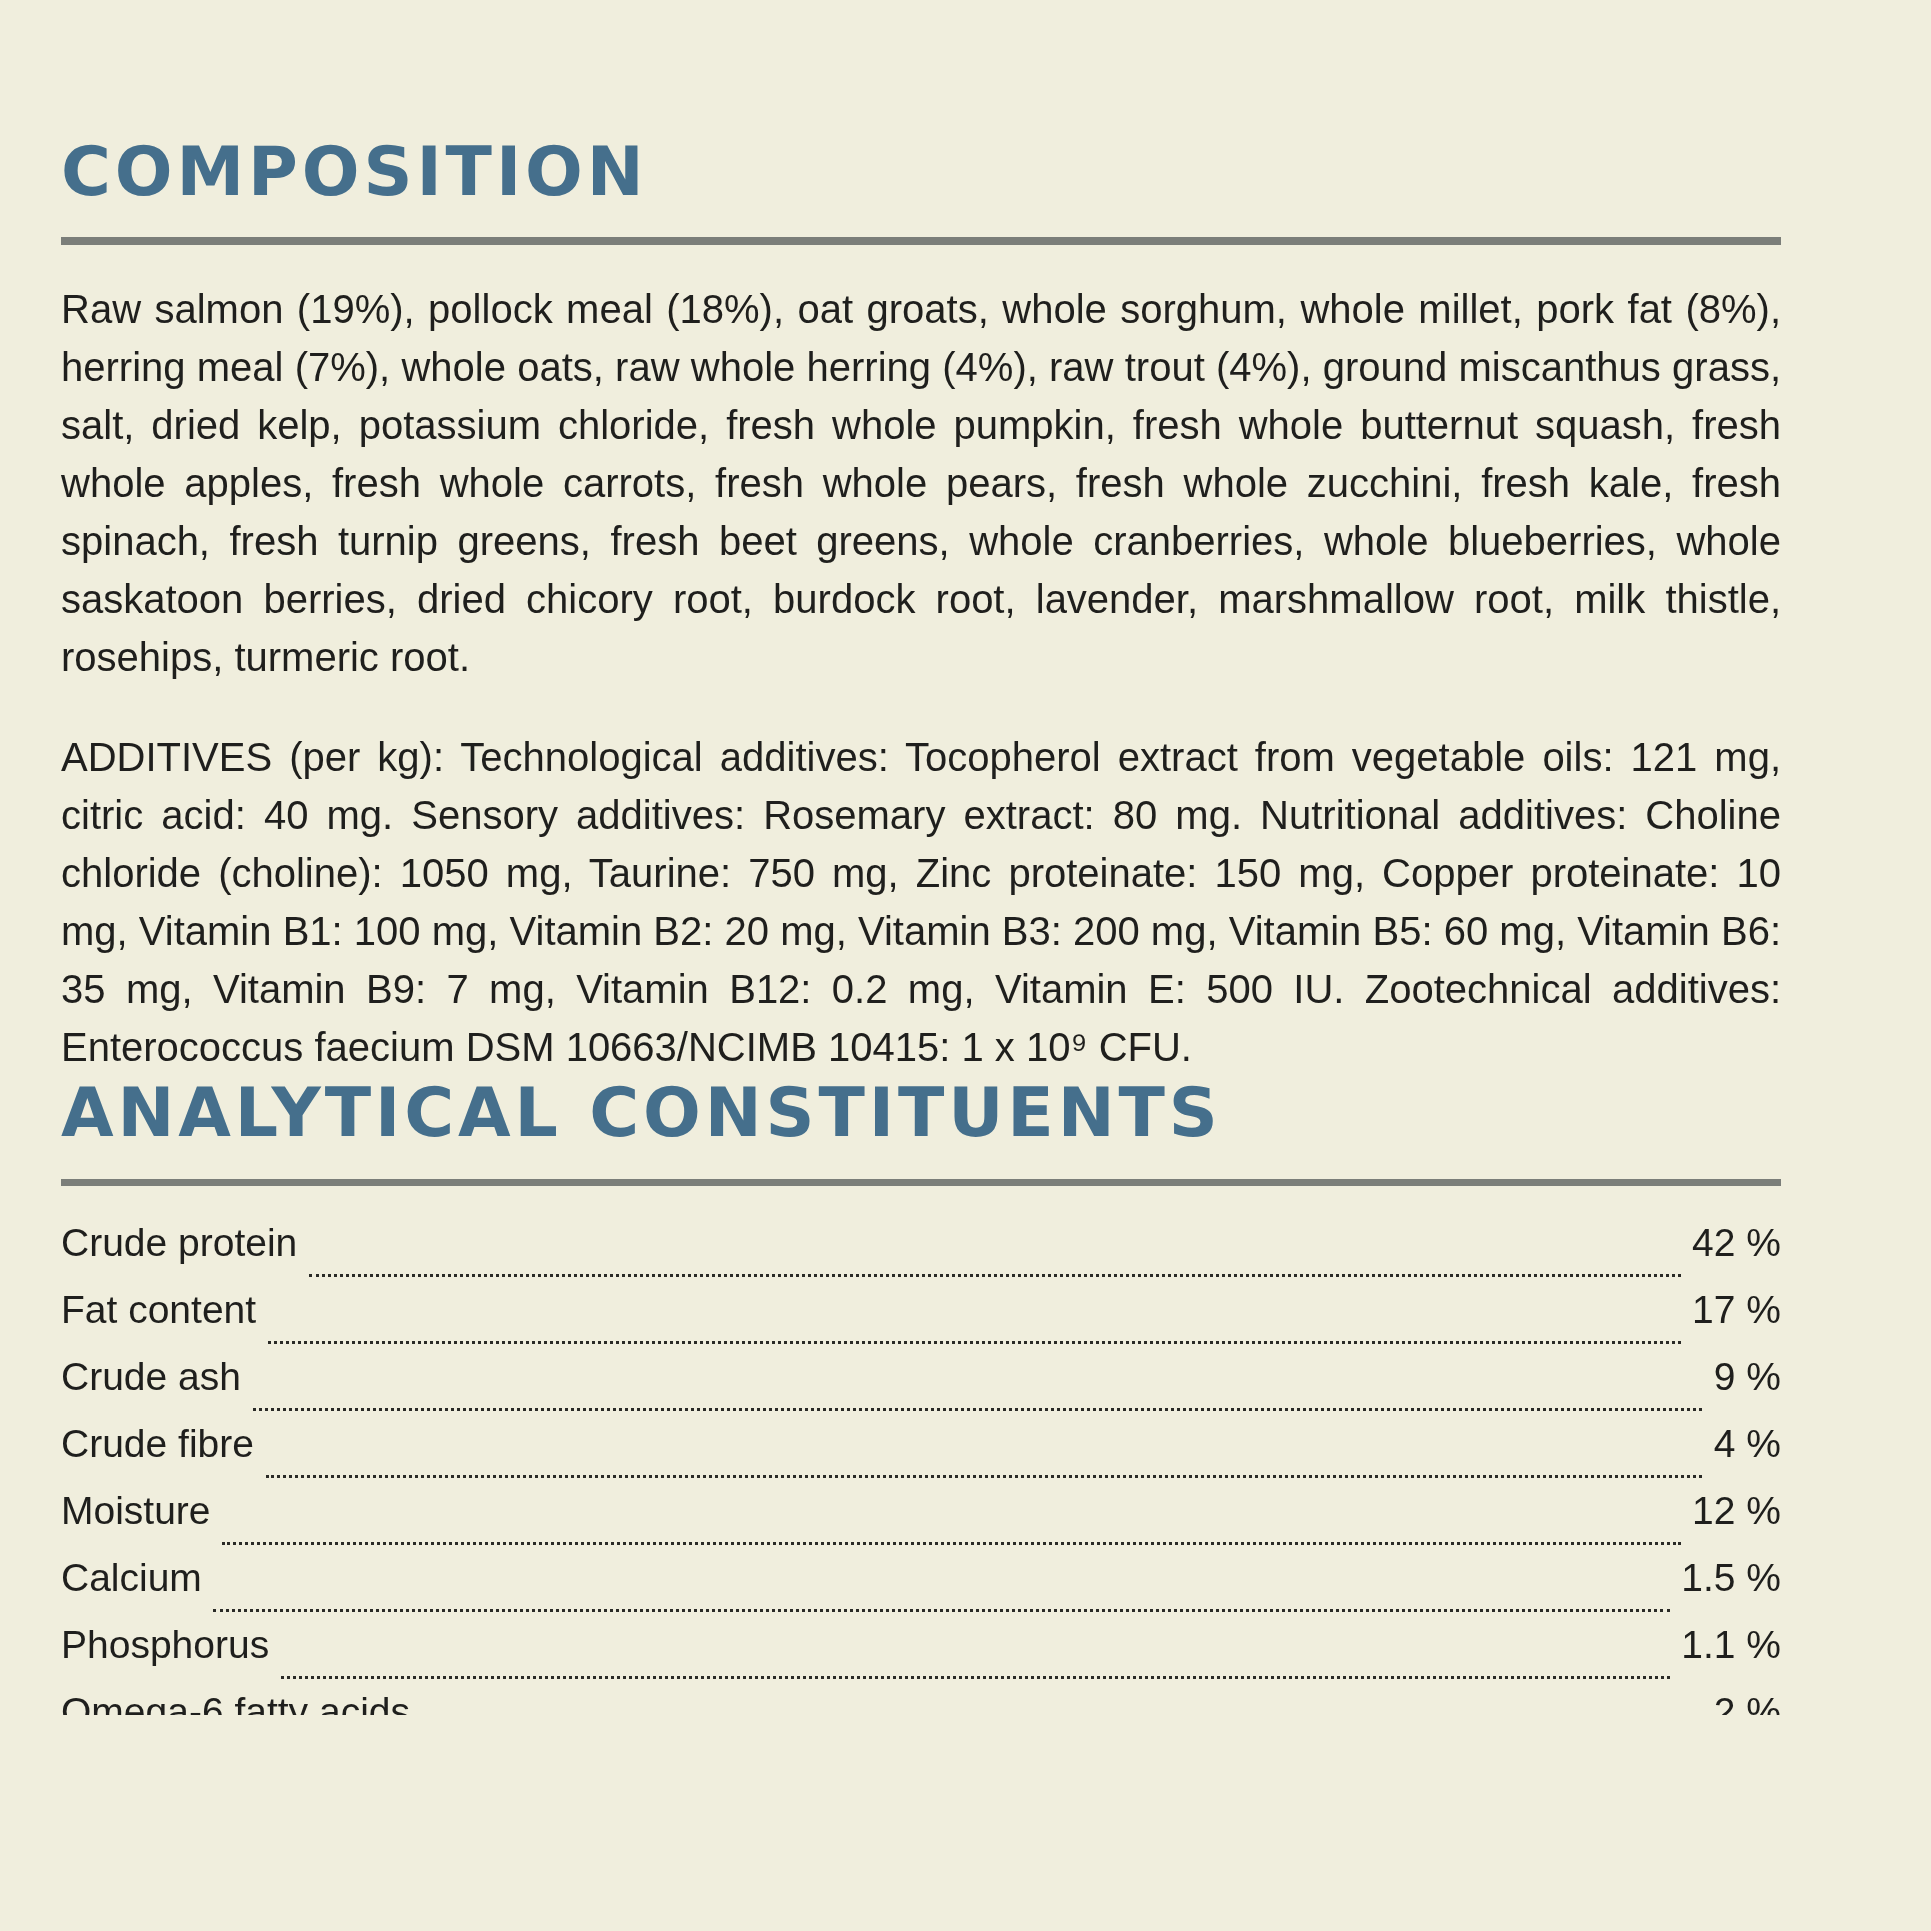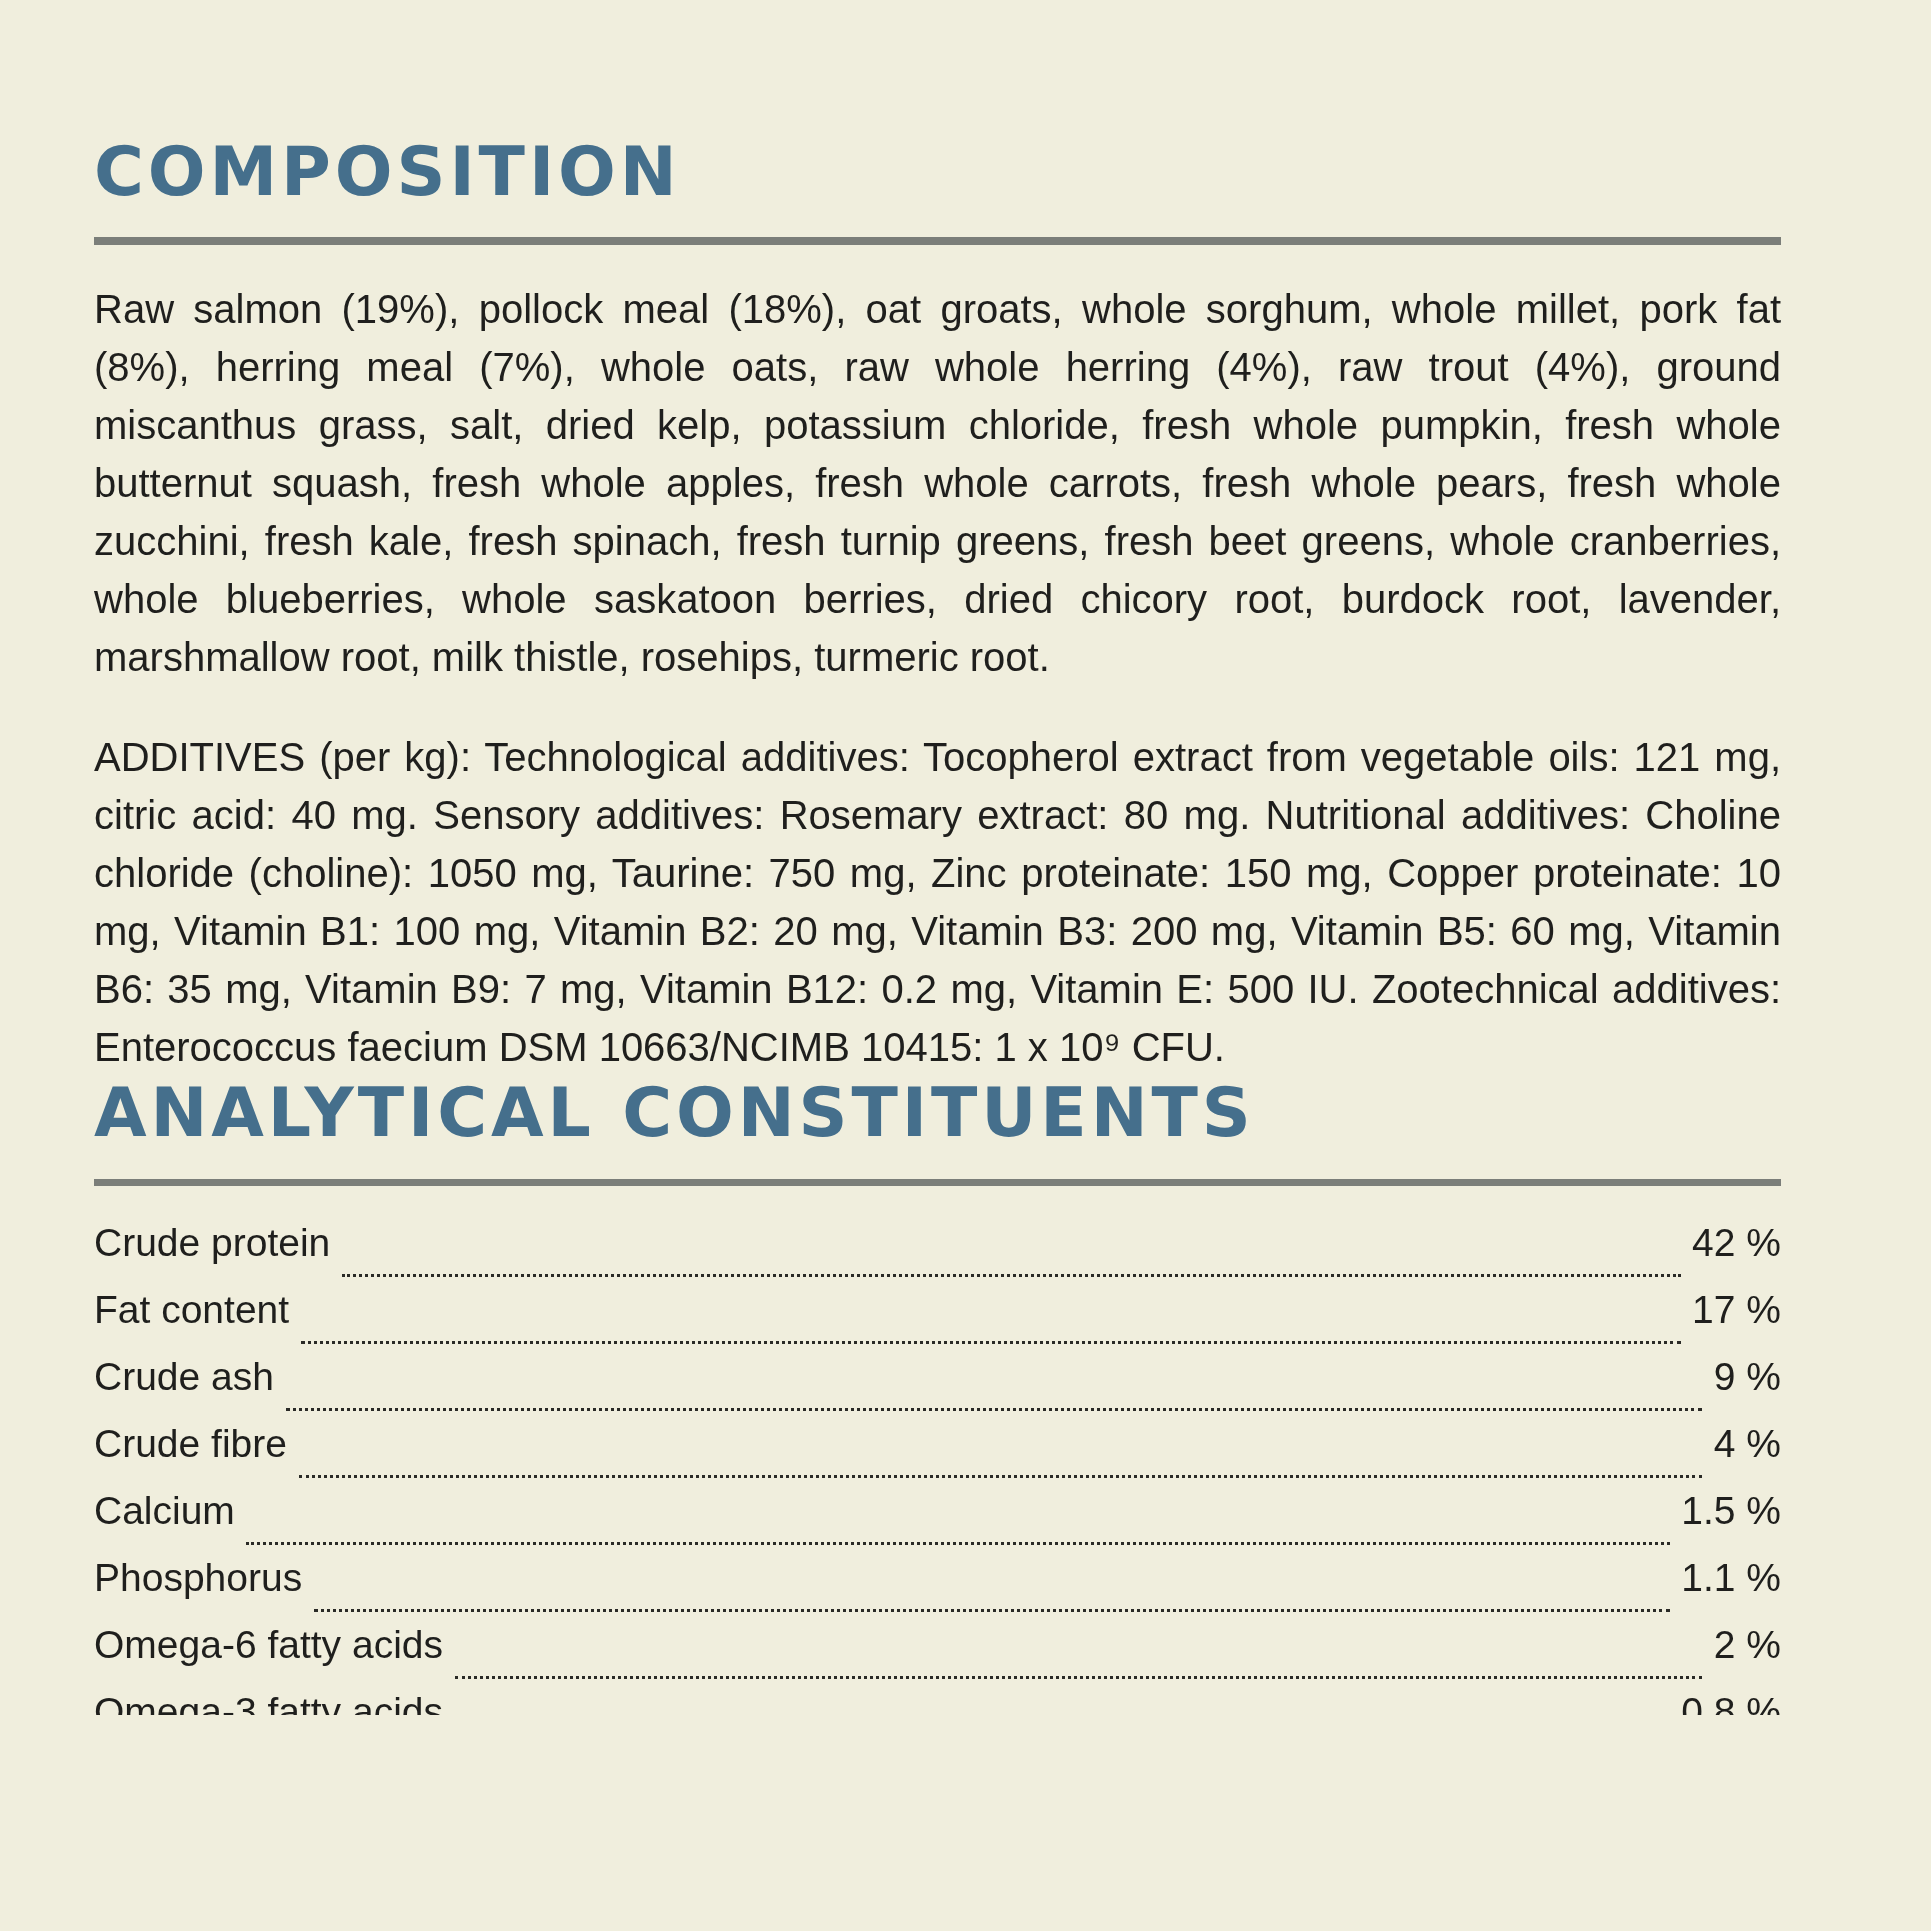--- a/index.html
+++ b/index.html
@@ -14,21 +14,21 @@
     font-family: "Liberation Sans", sans-serif;
     color: var(--text);
   }
   .page {
     position: relative;
     width: 1931px;
     height: 1715px;
     background: var(--bg);
     overflow: hidden;
     box-sizing: border-box;
-    padding: 135px 150px 0 94px;
+    padding: 135px 150px 0 61px;
   }
   h1 {
     font-family: "DejaVu Sans", sans-serif;
     font-weight: 800;
     font-size: 68px;
     line-height: 1.08;
     letter-spacing: 3.9px;
     color: var(--heading);
     margin: 0 0 29px 0;
   }
@@ -104,20 +104,25 @@
     <span class="leader"></span>
     <span class="value">9 %</span>
   </div>
 
   <div class="row">
     <span class="label">Crude fibre</span>
     <span class="leader"></span>
     <span class="value">4 %</span>
   </div>
 
+  <div class="row">
+    <span class="label">Moisture</span>
+    <span class="leader"></span>
+    <span class="value">12 %</span>
+  </div>
 
   <div class="row">
     <span class="label">Calcium</span>
     <span class="leader"></span>
     <span class="value">1.5 %</span>
   </div>
 
   <div class="row">
     <span class="label">Phosphorus</span>
     <span class="leader"></span>

